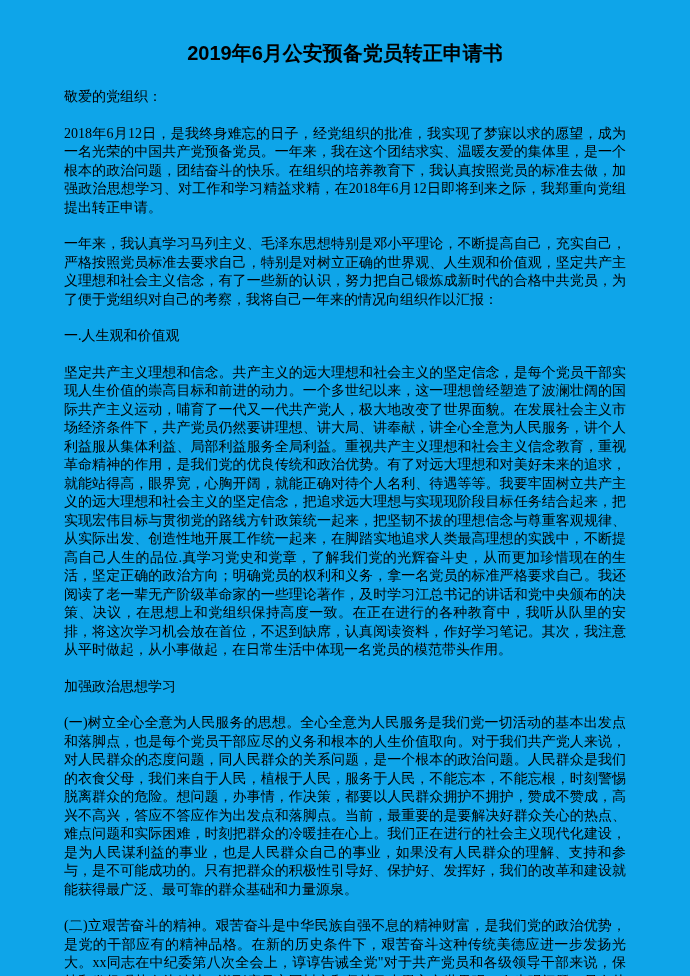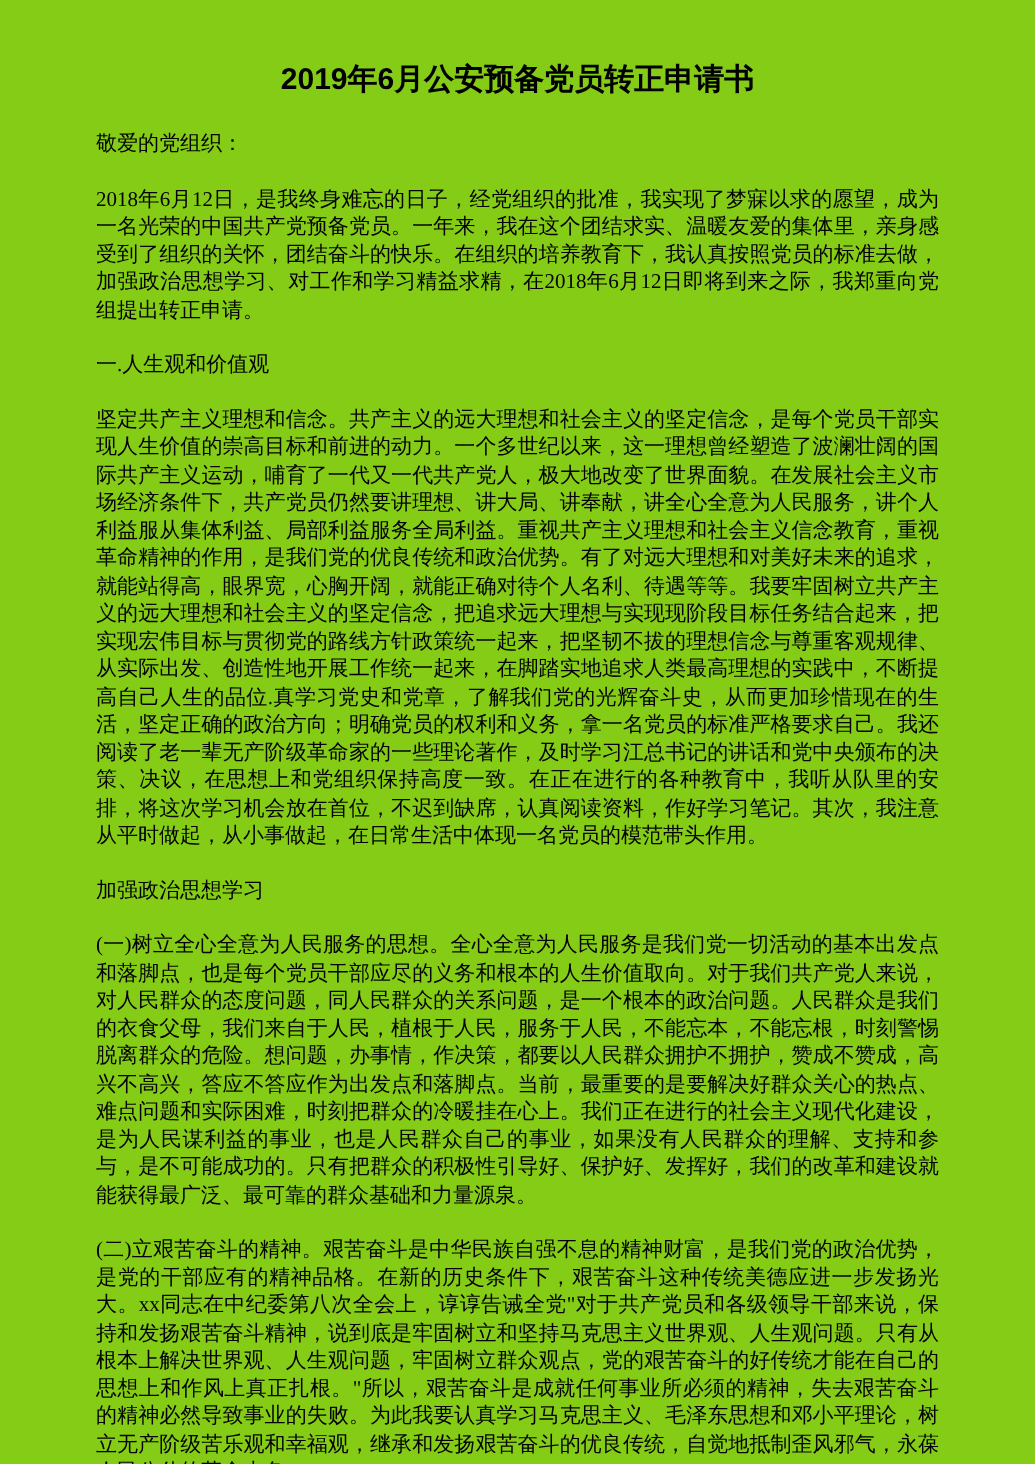--- a/index.html
+++ b/index.html
@@ -12,21 +12,21 @@
     height: 976px;
     overflow: hidden;
     font-family: "Liberation Serif", "DejaVu Serif", serif;
     color: #000000;
   }
   .page {
     box-sizing: border-box;
     width: 690px;
     height: 976px;
     padding: 40px 64px 0 64px;
-    background: #84cc16;
+    background: #0ea5e9;
   }
   .doc-title {
     font-size: 20px;
     font-weight: bold;
     text-align: center;
     line-height: 1.3;
     margin: 0 0 22px 0;
     font-family: "Liberation Sans", "DejaVu Sans", sans-serif;
   }
   .salutation {
@@ -44,21 +44,22 @@
 </style>
 </head>
 <body>
 
 <div class="page">
   <h1 class="doc-title">2019年6月公安预备党员转正申请书</h1>
 
   <p class="salutation">敬爱的党组织：</p>
 
   <div class="body-text">
-    <p>2018年6月12日，是我终身难忘的日子，经党组织的批准，我实现了梦寐以求的愿望，成为一名光荣的中国共产党预备党员。一年来，我在这个团结求实、温暖友爱的集体里，亲身感受到了组织的关怀，团结奋斗的快乐。在组织的培养教育下，我认真按照党员的标准去做，加强政治思想学习、对工作和学习精益求精，在2018年6月12日即将到来之际，我郑重向党组提出转正申请。</p>
+    <p>2018年6月12日，是我终身难忘的日子，经党组织的批准，我实现了梦寐以求的愿望，成为一名光荣的中国共产党预备党员。一年来，我在这个团结求实、温暖友爱的集体里，是一个根本的政治问题，团结奋斗的快乐。在组织的培养教育下，我认真按照党员的标准去做，加强政治思想学习、对工作和学习精益求精，在2018年6月12日即将到来之际，我郑重向党组提出转正申请。</p>
+    <p>一年来，我认真学习马列主义、毛泽东思想特别是邓小平理论，不断提高自己，充实自己，严格按照党员标准去要求自己，特别是对树立正确的世界观、人生观和价值观，坚定共产主义理想和社会主义信念，有了一些新的认识，努力把自己锻炼成新时代的合格中共党员，为了便于党组织对自己的考察，我将自己一年来的情况向组织作以汇报：</p>
     <p>一.人生观和价值观</p>
     <p>坚定共产主义理想和信念。共产主义的远大理想和社会主义的坚定信念，是每个党员干部实现人生价值的崇高目标和前进的动力。一个多世纪以来，这一理想曾经塑造了波澜壮阔的国际共产主义运动，哺育了一代又一代共产党人，极大地改变了世界面貌。在发展社会主义市场经济条件下，共产党员仍然要讲理想、讲大局、讲奉献，讲全心全意为人民服务，讲个人利益服从集体利益、局部利益服务全局利益。重视共产主义理想和社会主义信念教育，重视革命精神的作用，是我们党的优良传统和政治优势。有了对远大理想和对美好未来的追求，就能站得高，眼界宽，心胸开阔，就能正确对待个人名利、待遇等等。我要牢固树立共产主义的远大理想和社会主义的坚定信念，把追求远大理想与实现现阶段目标任务结合起来，把实现宏伟目标与贯彻党的路线方针政策统一起来，把坚韧不拔的理想信念与尊重客观规律、从实际出发、创造性地开展工作统一起来，在脚踏实地追求人类最高理想的实践中，不断提高自己人生的品位.真学习党史和党章，了解我们党的光辉奋斗史，从而更加珍惜现在的生活，坚定正确的政治方向；明确党员的权利和义务，拿一名党员的标准严格要求自己。我还阅读了老一辈无产阶级革命家的一些理论著作，及时学习江总书记的讲话和党中央颁布的决策、决议，在思想上和党组织保持高度一致。在正在进行的各种教育中，我听从队里的安排，将这次学习机会放在首位，不迟到缺席，认真阅读资料，作好学习笔记。其次，我注意从平时做起，从小事做起，在日常生活中体现一名党员的模范带头作用。</p>
     <p>加强政治思想学习</p>
     <p>(一)树立全心全意为人民服务的思想。全心全意为人民服务是我们党一切活动的基本出发点和落脚点，也是每个党员干部应尽的义务和根本的人生价值取向。对于我们共产党人来说，对人民群众的态度问题，同人民群众的关系问题，是一个根本的政治问题。人民群众是我们的衣食父母，我们来自于人民，植根于人民，服务于人民，不能忘本，不能忘根，时刻警惕脱离群众的危险。想问题，办事情，作决策，都要以人民群众拥护不拥护，赞成不赞成，高兴不高兴，答应不答应作为出发点和落脚点。当前，最重要的是要解决好群众关心的热点、难点问题和实际困难，时刻把群众的冷暖挂在心上。我们正在进行的社会主义现代化建设，是为人民谋利益的事业，也是人民群众自己的事业，如果没有人民群众的理解、支持和参与，是不可能成功的。只有把群众的积极性引导好、保护好、发挥好，我们的改革和建设就能获得最广泛、最可靠的群众基础和力量源泉。</p>
     <p>(二)立艰苦奋斗的精神。艰苦奋斗是中华民族自强不息的精神财富，是我们党的政治优势，是党的干部应有的精神品格。在新的历史条件下，艰苦奋斗这种传统美德应进一步发扬光大。xx同志在中纪委第八次全会上，谆谆告诫全党"对于共产党员和各级领导干部来说，保持和发扬艰苦奋斗精神，说到底是牢固树立和坚持马克思主义世界观、人生观问题。只有从根本上解决世界观、人生观问题，牢固树立群众观点，党的艰苦奋斗的好传统才能在自己的思想上和作风上真正扎根。"所以，艰苦奋斗是成就任何事业所必须的精神，失去艰苦奋斗的精神必然导致事业的失败。为此我要认真学习马克思主义、毛泽东思想和邓小平理论，树立无产阶级苦乐观和幸福观，继承和发扬艰苦奋斗的优良传统，自觉地抵制歪风邪气，永葆人民公仆的革命本色。</p>
 
   </div>
 </div>
 
 </body></html>

